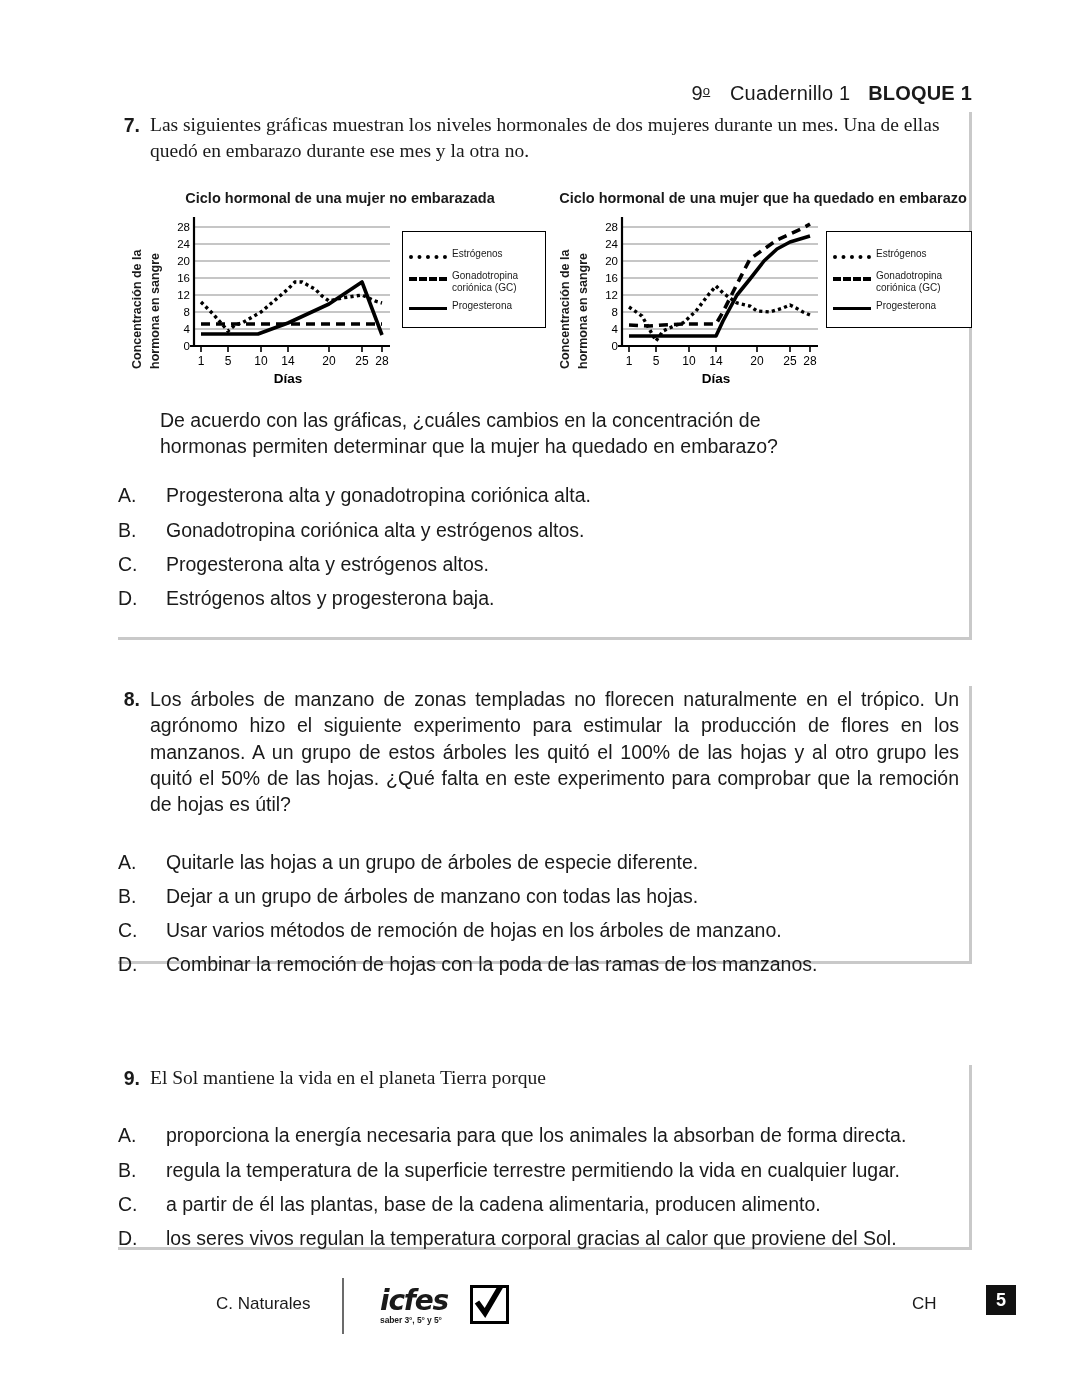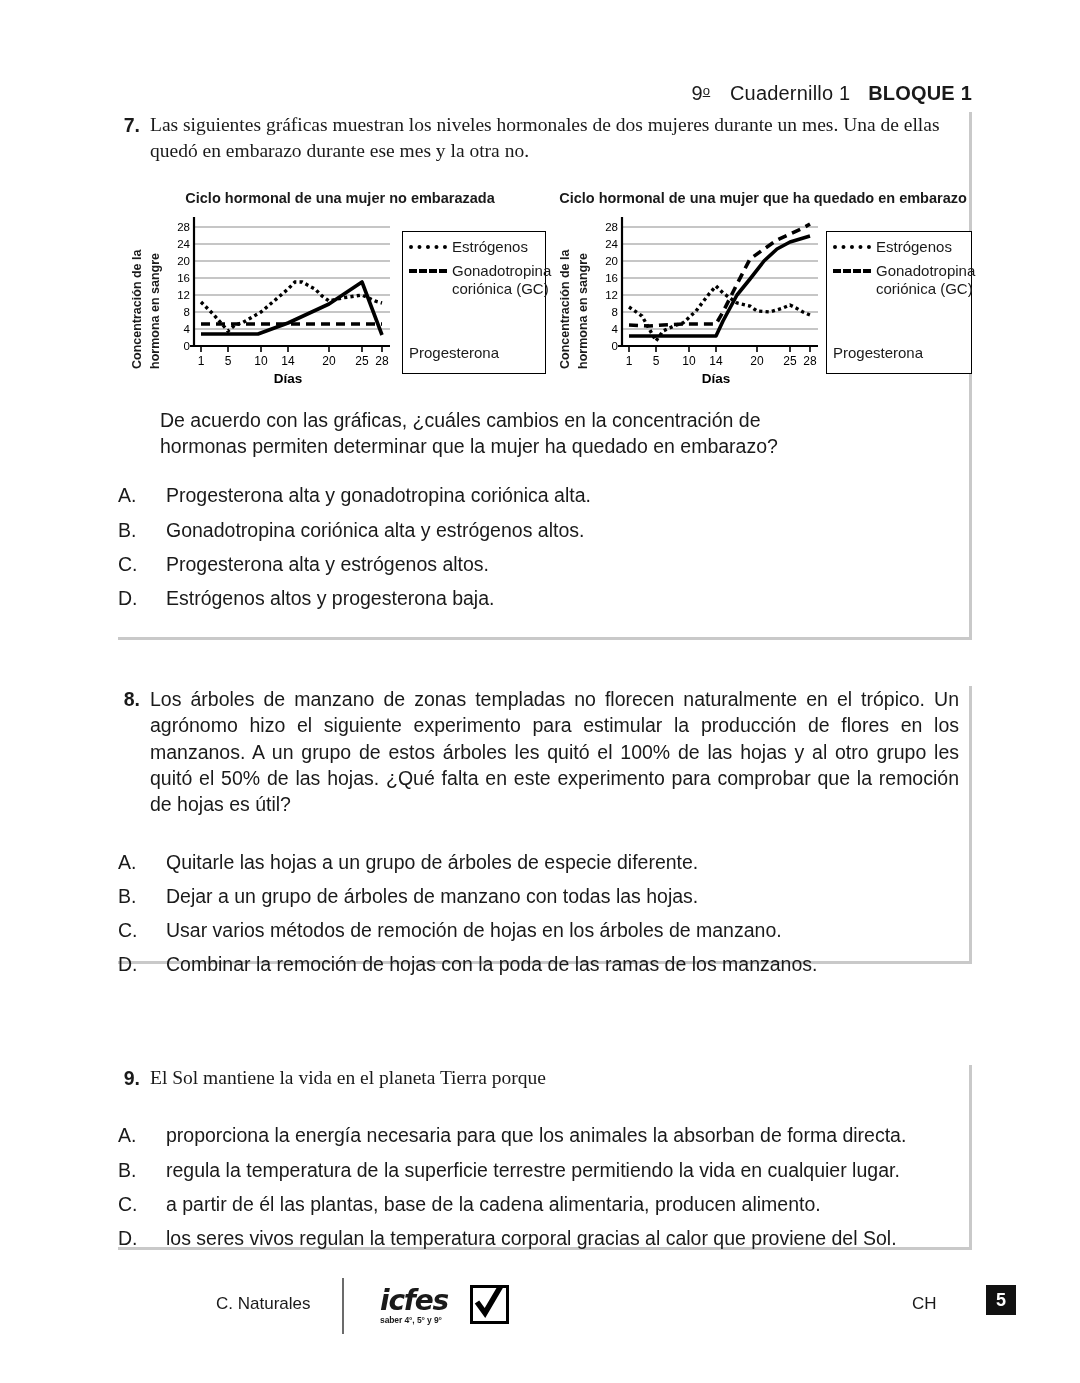--- a/index.html
+++ b/index.html
@@ -131,32 +131,32 @@
     font-size: 12.5px;
     font-weight: bold;
   }
   .ylabel span.l2 { left: 32px; }
   .chart-svg { position: absolute; left: 38px; top: 0; }
   .legend {
     position: absolute;
     top: 18px;
     border: 1.6px solid #000;
     background: #fff;
-    padding: 6px 8px 6px 6px;
-    font-size: 15px;
+    padding: 16px 8px 6px 6px;
+    font-size: 10px;
     line-height: 1.2;
   }
   .legend-a { left: 272px; width: 128px; }
   .legend-b { left: 268px; width: 130px; }
   .legend-row {
     display: flex;
     align-items: flex-start;
     margin-bottom: 6px;
   }
-  .legend-row:last-child { margin-bottom: 5px; flex-direction: column; }
+  .legend-row:last-child { margin-bottom: 5px; }
   .legend-key {
     flex: 0 0 40px;
     height: 16px;
     position: relative;
     margin-right: 3px;
   }
   .legend-key::before {
     content: "";
     position: absolute;
     left: 0; right: 2px;
@@ -484,21 +484,21 @@
         <div class="opttext">los seres vivos regulan la temperatura corporal gracias al calor que proviene del Sol.</div>
       </div>
     </div>
   </div>
 
   <div class="footer">
     <div class="footer-subject">C. Naturales</div>
     <div class="footer-divider"></div>
     <div class="logo">
       <div class="logo-word">icfes</div>
-      <div class="logo-sub">saber 4°, 5° y 9°</div>
+      <div class="logo-sub">saber 3°, 5° y 5°</div>
       <div class="logo-box">
         <svg width="33" height="33" viewBox="0 0 33 33" style="display:block;margin:-1px 0 0 -1px;">
           <path d="M5 15 L13 26 L30 -3" fill="none" stroke="#000" stroke-width="5.5"></path>
         </svg>
       </div>
     </div>
     <div class="footer-code">CH</div>
     <div class="footer-page">5</div>
   </div>
 

